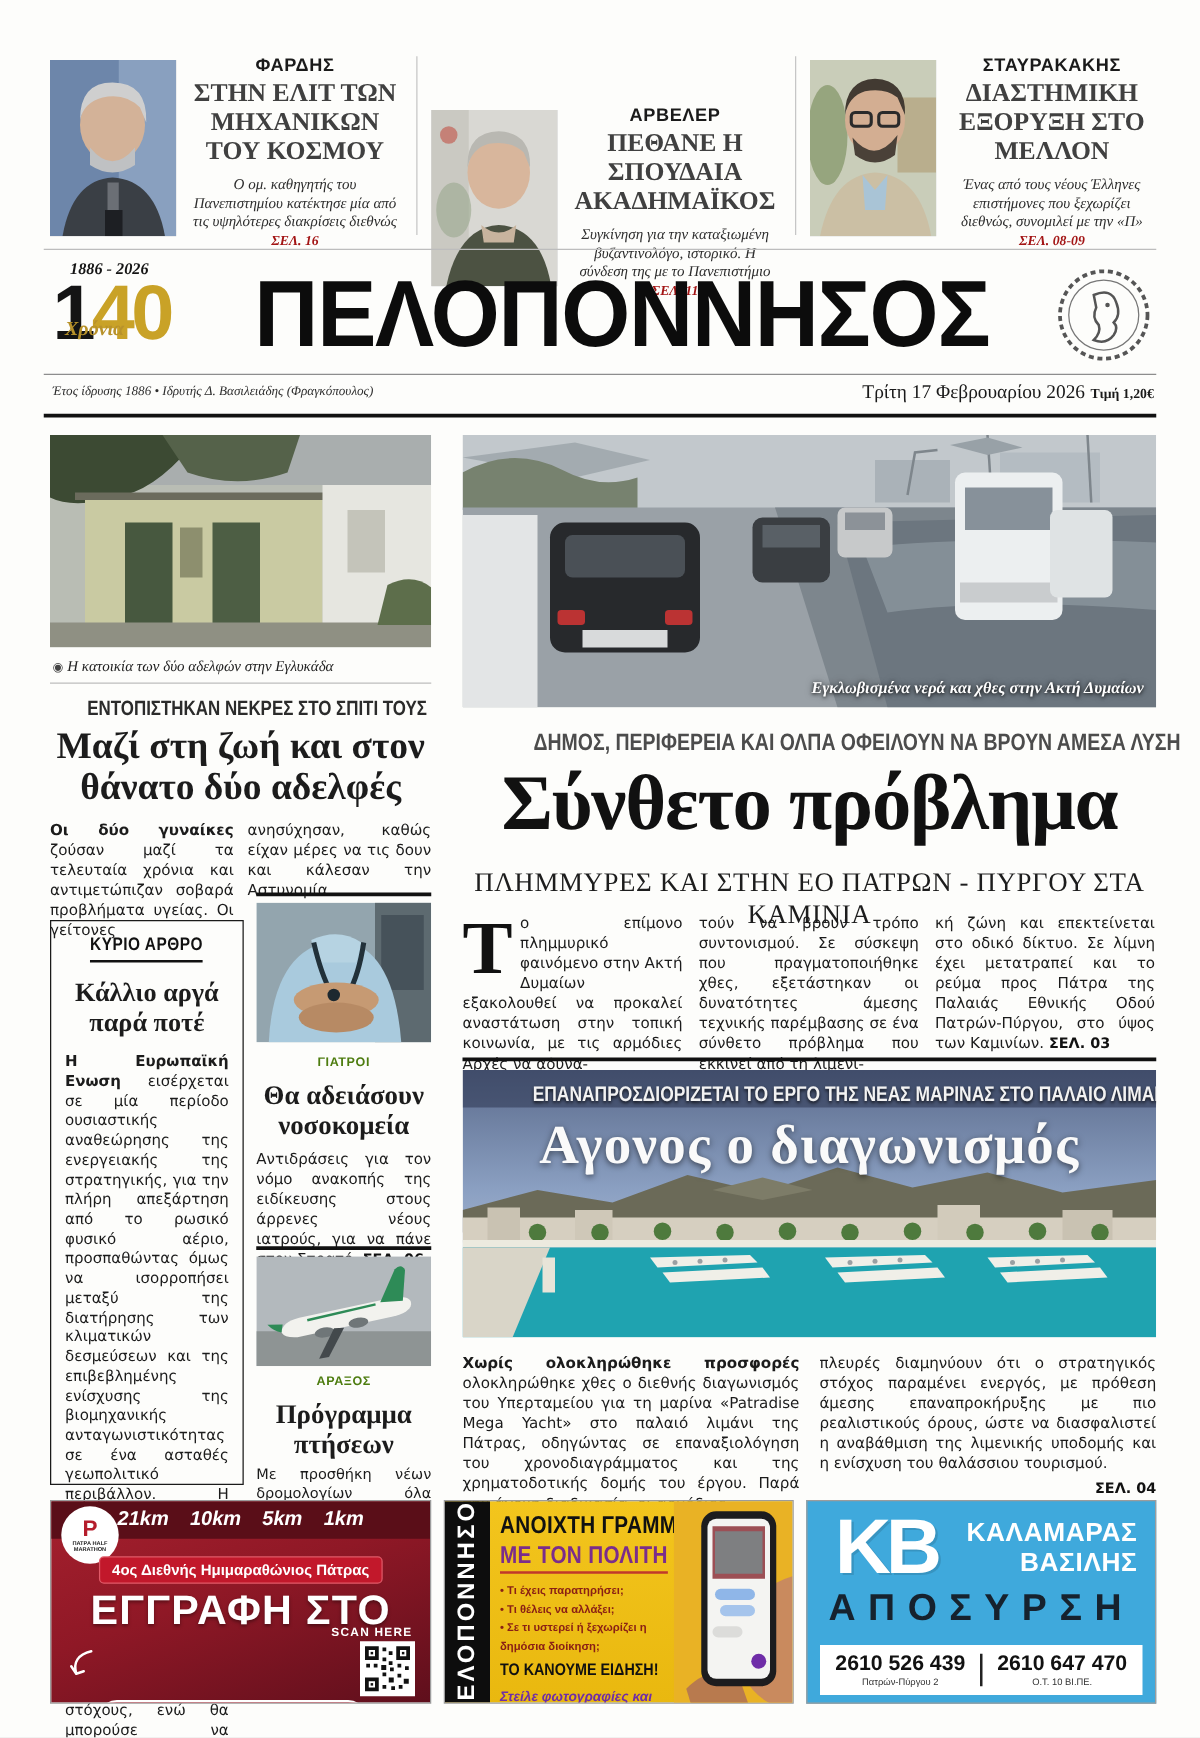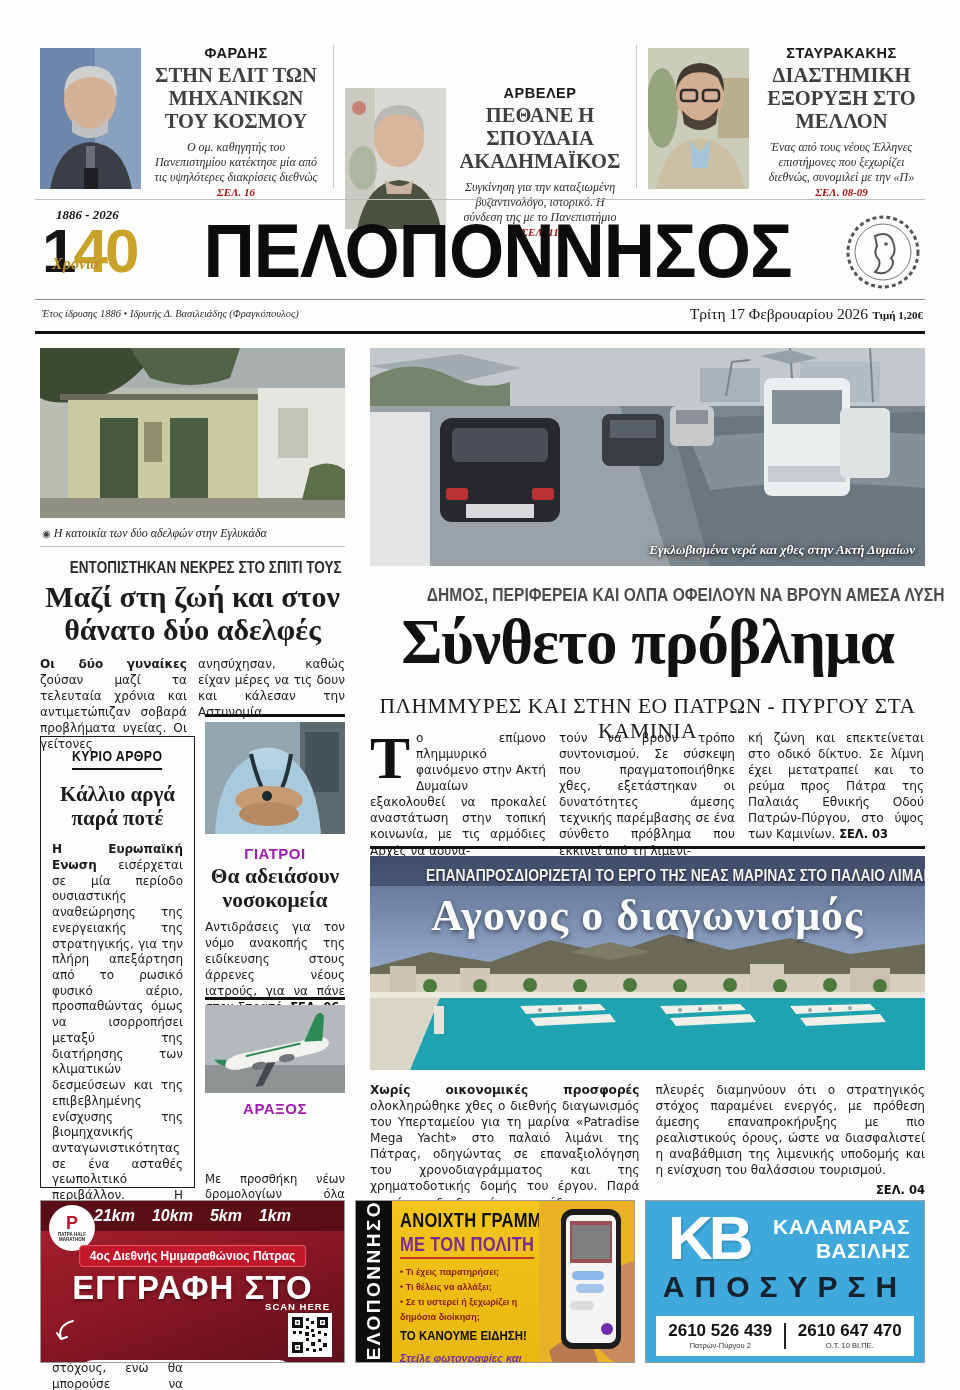--- a/index.html
+++ b/index.html
@@ -47,21 +47,21 @@
 
   .kicker-left { font-size:16.5px; font-weight:800; color:#2b2b2b; letter-spacing:0; }
   .head-sisters { font-family:"Liberation Serif",serif; font-weight:bold; font-size:30px; line-height:1.1; color:#1c1c1c; }
   .body-sm { font-family:"DejaVu Sans","Liberation Sans",sans-serif; font-size:12.1px; line-height:1.33; color:#1b1b1b; }
   .lead-bold { font-weight:bold; }
 
   .edit-box { border:1.5px solid #1a1a1a; padding:10px 11px 8px; }
   .edit-label { font-size:14.5px; font-weight:800; letter-spacing:.5px; display:inline-block; border-bottom:2.5px solid #111; padding-bottom:4px; }
   .edit-head { font-family:"Liberation Serif",serif; font-weight:bold; font-size:21px; line-height:1.15; color:#1c1c1c; }
 
-  .col-label { font-size:15px; font-weight:800; letter-spacing:.5px; color:#a21caf; }
+  .col-label { font-size:10px; font-weight:800; letter-spacing:.5px; color:#4d7c0f; }
   .col-head { font-family:"Liberation Serif",serif; font-weight:bold; font-size:21.5px; line-height:1.12; color:#1c1c1c; }
   .hrule3 { position:absolute; height:3px; background:#111; }
   .hrule1 { position:absolute; height:1px; background:#bdbdbd; }
 
   .kicker-main { font-size:19px; font-weight:800; color:#4c4c4c; }
   .head-main { font-family:"Liberation Serif",serif; font-weight:800; font-size:63px; letter-spacing:-1px; color:#111; }
   .sub-main { font-family:Liberation Serif, serif; font-size:21.5px; letter-spacing:.5px; color:#1d1d1d; }
   .dropcap { float:left; font-family:"Liberation Serif",serif; font-weight:bold; font-size:60px; line-height:.82; padding:4px 6px 0 0; color:#111; }
 
   .photo-cap-overlay {
@@ -291,20 +291,21 @@
         <path d="M100 42 L116 18 Q122 14 124 20 L118 44Z" fill="#2e8b57"></path>
         <path d="M18 52 Q12 50 8 44 L20 46Z" fill="#2e8b57"></path>
         <ellipse cx="52" cy="58" rx="8" ry="4" fill="#6f7678"></ellipse>
         <ellipse cx="80" cy="55" rx="8" ry="4" fill="#6f7678"></ellipse>
         <path d="M40 46 L96 43" stroke="#2e8b57" stroke-width="2"></path>
         <path d="M60 56 L44 78 L52 78 L68 57Z" fill="#43494c"></path>
       </g>
     </svg>
   </div>
   <div class="abs center col-label" style="left:205px; top:1100px; width:140px;">ΑΡΑΞΟΣ</div>
+  <div class="abs center col-head" style="left:205px; top:1119px; width:140px;">Πρόγραμμα πτήσεων</div>
   <div class="abs body-sm just" style="left:205px; top:1172px; width:140px; font-size:11.6px; line-height:1.28;">
     <span>Με προσθήκη νέων δρομολογίων όλα δείχνουν ότι και φέτος το αεροδρόμιο θα έχει αύξηση κίνησης. </span><span class="pageref">ΣΕΛ. 04</span>
   </div>
 
   <div class="abs" style="left:370px; top:348px; width:555px; height:218px; overflow:hidden;">
     <svg width="555" height="218" viewBox="0 0 555 218" preserveAspectRatio="none">
       <rect width="555" height="218" fill="#c7ccd0"></rect>
       <rect y="0" width="555" height="60" fill="#c2c8cc"></rect>
       <path d="M0 18 L90 6 L150 20 L90 34Z" fill="#8e979d" opacity=".6"></path>
       <path d="M0 30 Q40 8 80 28 Q110 44 140 34 L140 60 L0 60Z" fill="#77826f"></path>
@@ -409,21 +410,21 @@
       <rect y="0" width="555" height="30" fill="#2c3550" opacity=".55"></rect>
     </svg>
     <div class="marina-band">
       <span class="marina-kick cond">ΕΠΑΝΑΠΡΟΣΔΙΟΡΙΖΕΤΑΙ ΤΟ ΕΡΓΟ ΤΗΣ ΝΕΑΣ ΜΑΡΙΝΑΣ ΣΤΟ ΠΑΛΑΙΟ ΛΙΜΑΝΙ</span>
     </div>
     <div class="marina-head">Αγονος ο διαγωνισμός</div>
   </div>
 
   <div class="abs" style="left:370px; top:1082px; width:555px; display:flex; gap:16px;">
     <div class="body-sm just" style="width:270px;">
-      <span class="lead-bold">Χωρίς οικονομικές προσφορές</span><span> ολοκληρώθηκε χθες ο διεθνής διαγωνισμός του Υπερταμείου για τη μαρίνα «Patradise Mega Yacht» στο παλαιό λιμάνι της Πάτρας, οδηγώντας σε επαναξιολόγηση του χρονοδιαγράμματος και της χρηματοδοτικής δομής του έργου. Παρά την άγονη διαδικασία, οι αρμόδιες</span>
+      <span class="lead-bold">Χωρίς ολοκληρώθηκε προσφορές</span><span> ολοκληρώθηκε χθες ο διεθνής διαγωνισμός του Υπερταμείου για τη μαρίνα «Patradise Mega Yacht» στο παλαιό λιμάνι της Πάτρας, οδηγώντας σε επαναξιολόγηση του χρονοδιαγράμματος και της χρηματοδοτικής δομής του έργου. Παρά την άγονη διαδικασία, οι αρμόδιες</span>
     </div>
     <div class="body-sm just" style="width:270px;">
       <span>πλευρές διαμηνύουν ότι ο στρατηγικός στόχος παραμένει ενεργός, με πρόθεση άμεσης επαναπροκήρυξης με πιο ρεαλιστικούς όρους, ώστε να διασφαλιστεί η αναβάθμιση της λιμενικής υποδομής και η ενίσχυση του θαλάσσιου τουρισμού.</span>
       <div style="text-align:right; margin-top:4px;"><span class="pageref">ΣΕΛ. 04</span></div>
     </div>
   </div>
 
   <div class="abs ad ad-mar" style="left:40px; top:1200px; width:305px; height:163px;">
     <div class="ad-mar-bar">
       <span class="ad-mar-dist">21km</span>

